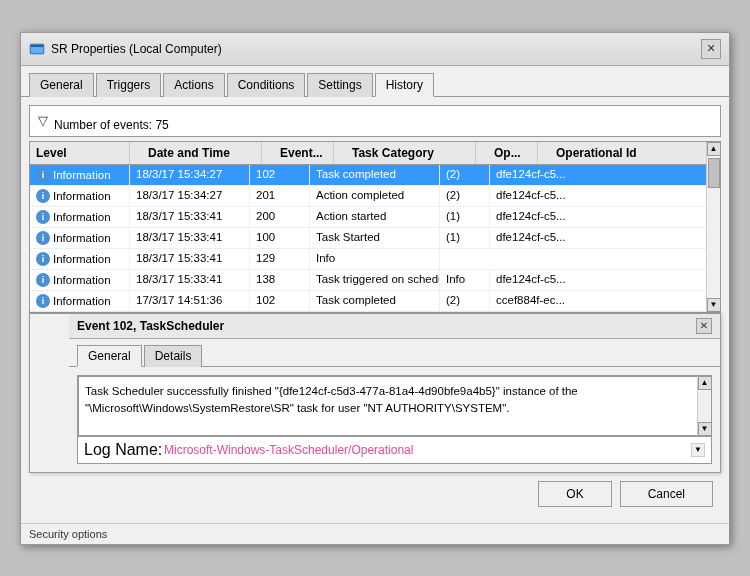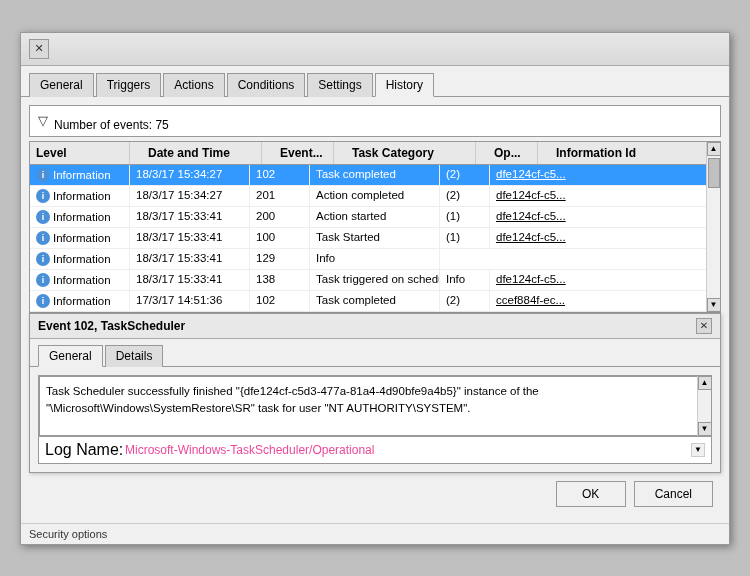--- a/index.html
+++ b/index.html
@@ -132,21 +132,21 @@
       background: #3399ff;
       color: #fff;
     }
     .td {
       padding: 3px 6px;
       font-size: 11.5px;
       overflow: hidden;
       white-space: nowrap;
       border-right: 1px solid #eee;
     }
-    .td:last-child { border-right: none; text-decoration: underline; }
+    .td:last-child { border-right: none; }
     .td-icon {
       display: flex;
       align-items: center;
       gap: 3px;
     }
     .info-icon {
       width: 14px;
       height: 14px;
       border-radius: 50%;
       background: #4a90d9;
@@ -158,20 +158,21 @@
       font-weight: bold;
       flex-shrink: 0;
     }
     
     .sub-window {
       background: #f0f0f0;
       border: 1px solid #999;
       margin-top: 0;
       box-shadow: 1px 1px 4px rgba(0,0,0,0.2);
       position: relative;
+      padding-left: 39px;
     }
     .sub-title-bar {
       background: #e8e8e8;
       border-bottom: 1px solid #aaa;
       padding: 4px 8px;
       display: flex;
       align-items: center;
       justify-content: space-between;
     }
     .sub-title-text {
@@ -245,21 +246,21 @@
       color: #ec4899;
     }
     .bottom-buttons {
       display: flex;
       justify-content: flex-end;
       gap: 8px;
       padding: 8px;
       background: #f0f0f0;
     }
     .btn {
-      padding: 5px 20px;
+      padding: 5px 27px;
       background: #f0f0f0;
       border: 1px solid #999;
       cursor: pointer;
       font-size: 12px;
       color: #000;
       min-width: 70px;
     }
     .bottom-strip {
       background: #f0f0f0;
       border-top: 1px solid #ccc;
@@ -304,20 +305,28 @@
       flex: 1;
       background: #f0f0f0;
     }
   </style>
 </head>
 <body>
 
 <div class="window">
 
   <div class="title-bar">
+    <div class="title-bar-left">
+      <svg width="16" height="16" viewBox="0 0 16 16">
+        <rect x="1" y="3" width="14" height="10" rx="1" fill="#4a8fd4" stroke="#2060a0" stroke-width="0.5"></rect>
+        <rect x="2" y="5" width="12" height="7" fill="#6ab0f0"></rect>
+        <rect x="2" y="4" width="12" height="2" fill="#2060a0"></rect>
+      </svg>
+      <span class="title-text">SR Properties (Local Computer)</span>
+    </div>
     <div class="close-btn">✕</div>
   </div>
 
   <div class="tabs-bar">
     <div class="tab">General</div>
     <div class="tab">Triggers</div>
     <div class="tab">Actions</div>
     <div class="tab">Conditions</div>
     <div class="tab">Settings</div>
     <div class="tab active">History</div>
@@ -333,21 +342,21 @@
     <div class="table-container">
       <div class="table-with-scroll">
         <div class="table-main">
 
           <div class="table-header">
             <div class="th">Level</div>
             <div class="th">Date and Time</div>
             <div class="th">Event...</div>
             <div class="th">Task Category</div>
             <div class="th">Op...</div>
-            <div class="th">Information Id</div>
+            <div class="th">Operational Id</div>
           </div>
 
           <div class="table-body" id="table-body">
           <div class="table-row selected">
                 <div class="td">
                   <div class="td-icon">
                     <span class="info-icon">i</span>
                     <span>Information</span>
                   </div>
                 </div>

